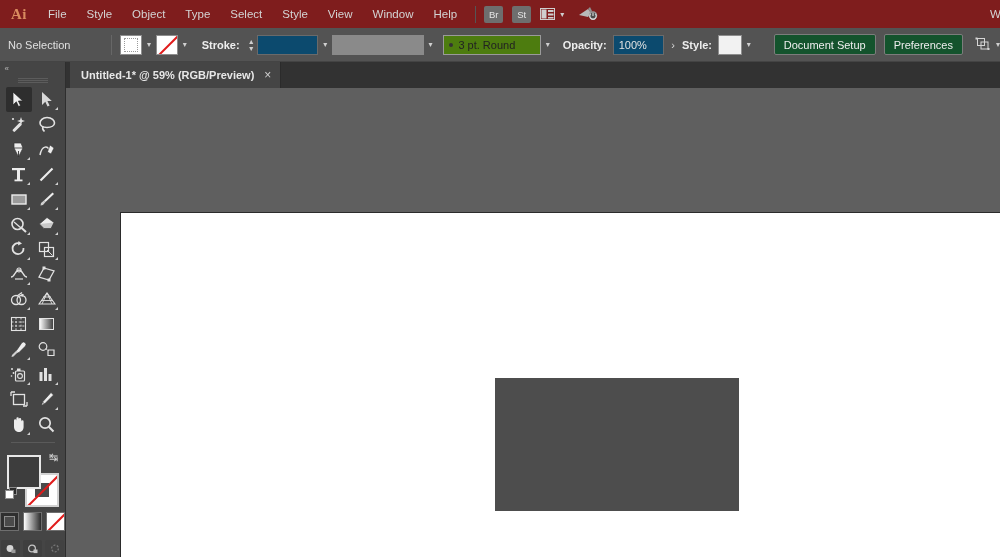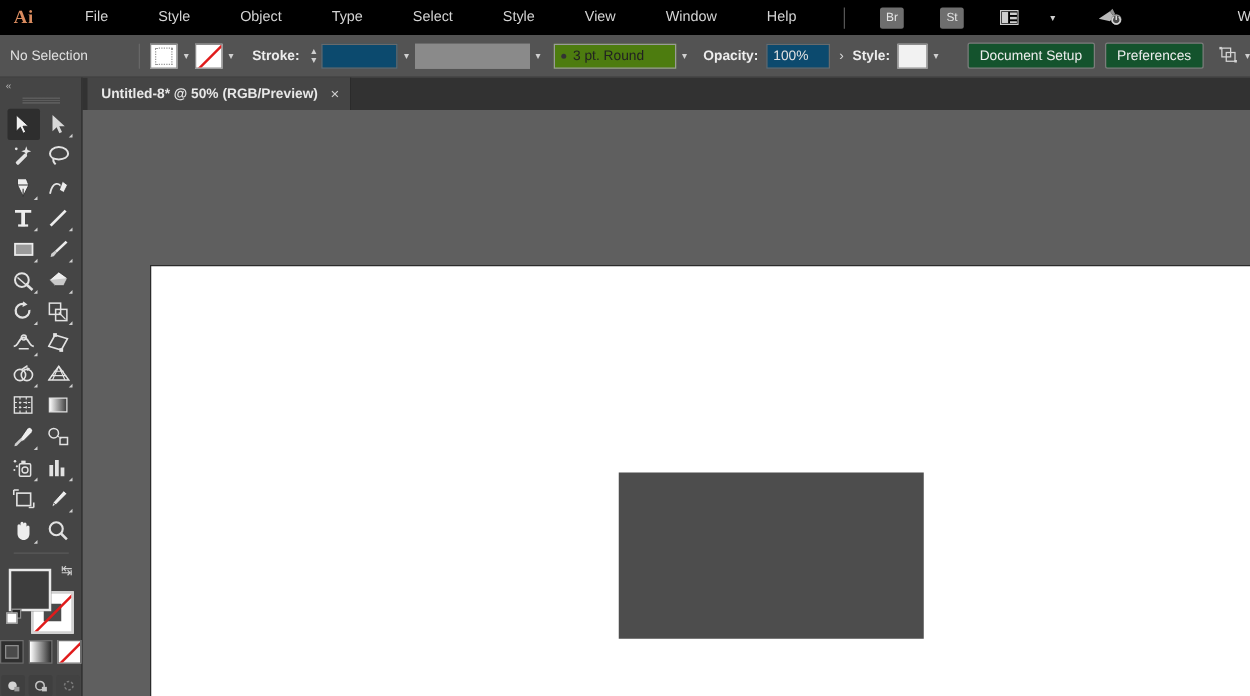--- a/index.html
+++ b/index.html
@@ -8,21 +8,21 @@
     overflow: hidden;
     background: #5f5f5f;
     font-family: "Liberation Sans", sans-serif;
     -webkit-font-smoothing: antialiased;
   }
   .app { position: relative; width: 1000px; height: 557px; }
 
   
   .menubar {
     position: absolute; left: 0; top: 0; width: 1000px; height: 28px;
-    background: #000000; display: flex; align-items: center; gap: 20px;
+    background: #7f1d1d; display: flex; align-items: center;
   }
   .ai-logo {
     width: 38px; height: 28px; display: flex; align-items: center; justify-content: center;
     color: #d98b5f; font-size: 15px; font-weight: bold; letter-spacing: .5px;
     font-family: "Liberation Serif", serif;
   }
   .menu-item {
     padding: 0 10px; height: 28px; line-height: 28px;
     color: #d4d4d4; font-size: 11.5px; white-space: nowrap; cursor: default;
   }
@@ -272,21 +272,21 @@
         <rect x="6" y="5" width="7" height="7" fill="none" stroke="#d5d5d5"></rect>
         <rect x="0.5" y="0.5" width="2" height="2" fill="#d5d5d5"></rect>
         <rect x="12.5" y="11" width="2" height="2" fill="#d5d5d5"></rect>
       </svg>
     </div>
     <div class="chev" style="margin-left:4px">▾</div>
   </div>
 
   <div class="tabbar">
     <div class="doc-tab">
-      <span class="doc-tab-title">Untitled-8* @ 50% (RGB/Preview)</span>
+      <span class="doc-tab-title">Untitled-1* @ 59% (RGB/Preview)</span>
       <span class="doc-tab-close">×</span>
     </div>
   </div>
 
   <div class="canvas-area">
     <div class="artboard">
       <div class="shape-rect"></div>
     </div>
   </div>
 

